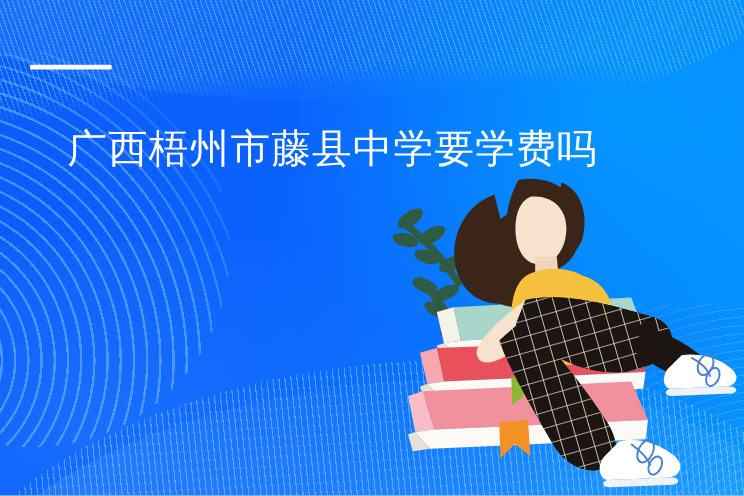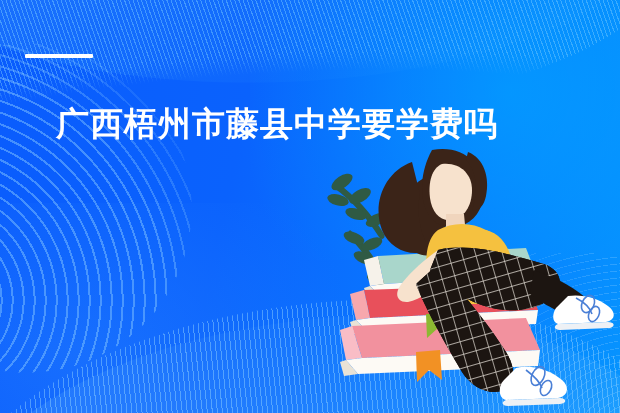--- a/index.html
+++ b/index.html
@@ -142,21 +142,21 @@
     background: #ffffff;
     border-radius: 1px;
   }
   .headline {
     position: absolute;
     left: 56px;
     top: 103px;
     margin: 0;
     font-size: 33px;
     line-height: 42px;
-    font-weight: bold;
+    font-weight: normal;
     color: #ffffff;
     letter-spacing: 1px;
     white-space: nowrap;
     font-family: "DejaVu Sans", "Liberation Sans", sans-serif;
   }
 
   
   .illustration {
     position: absolute;
     right: 0;

